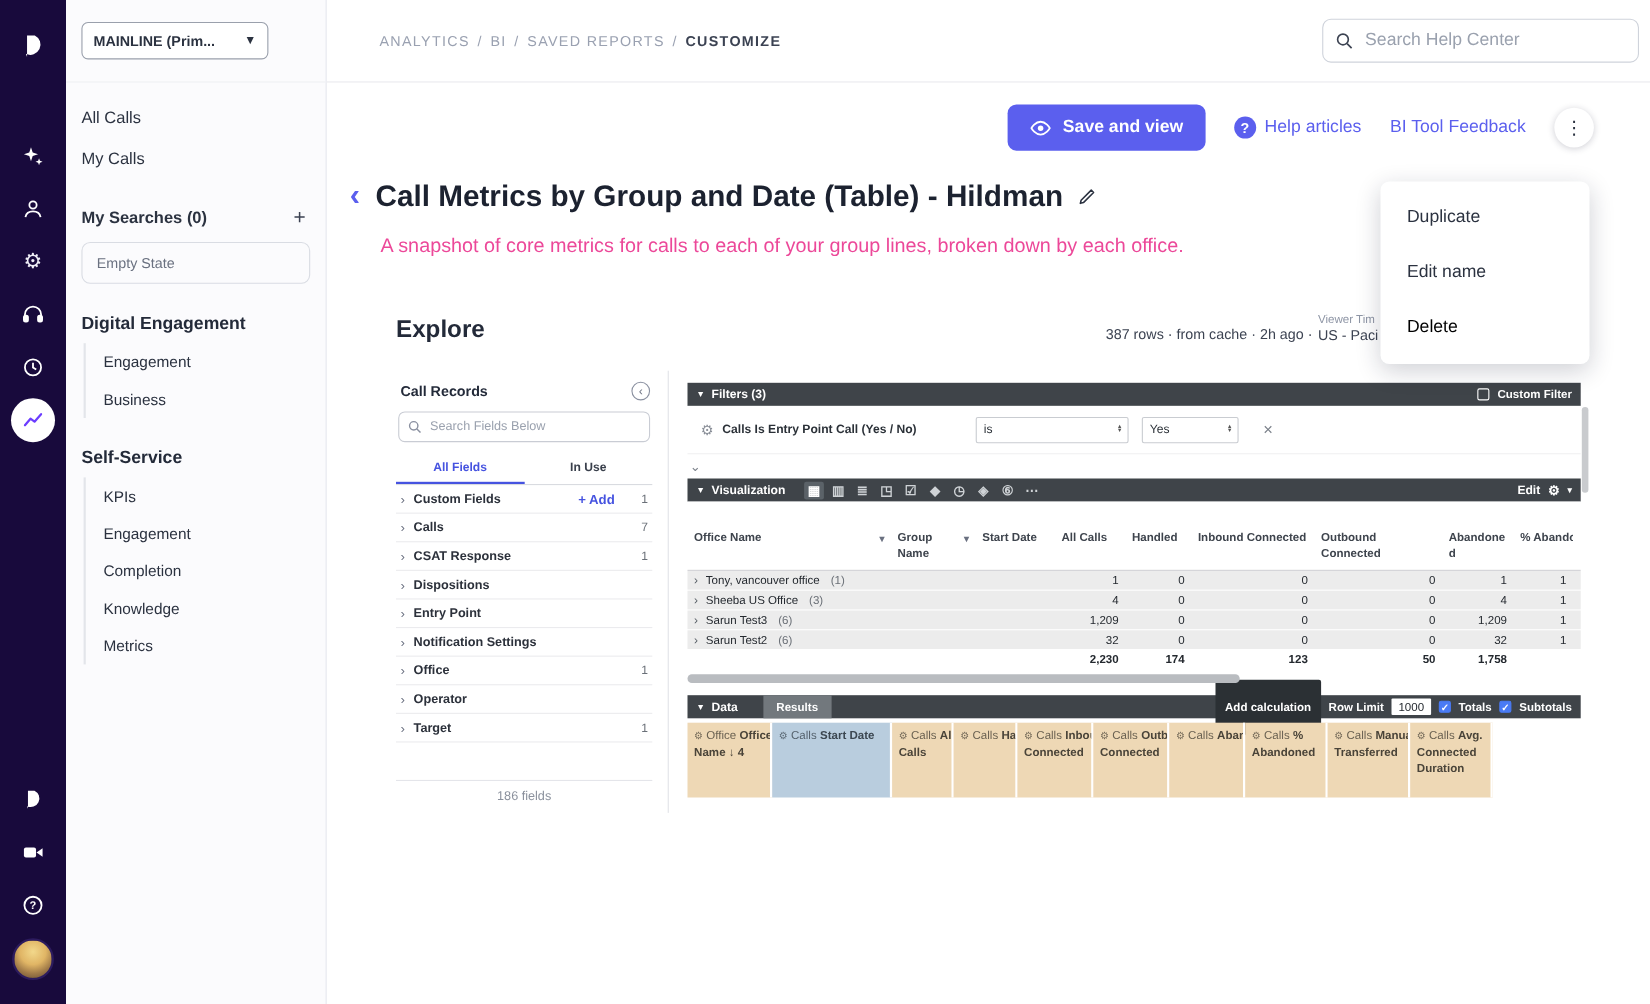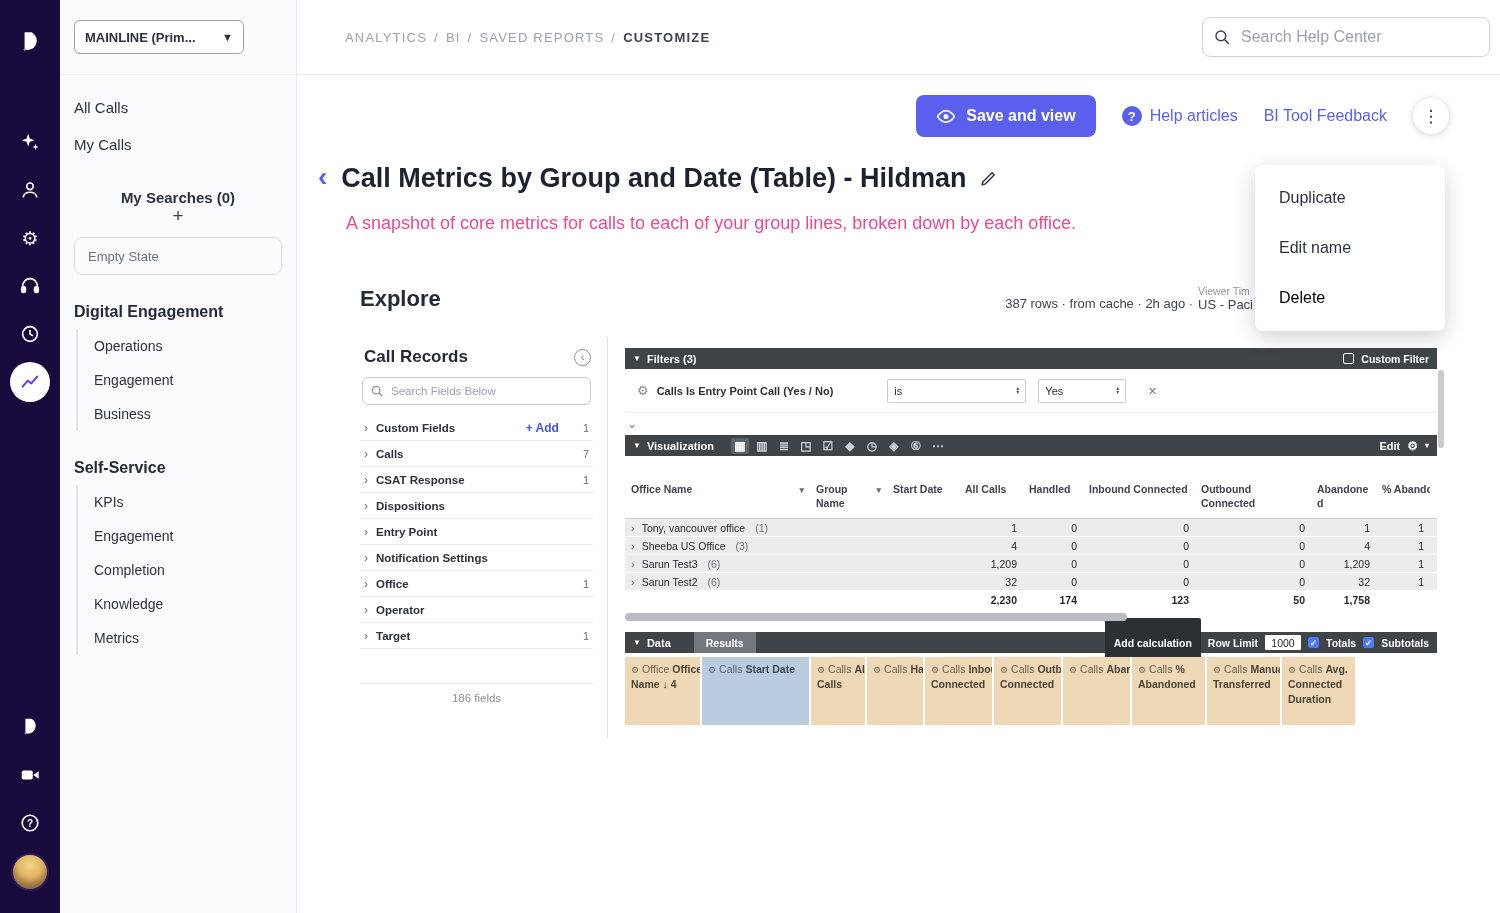--- a/index.html
+++ b/index.html
@@ -23,21 +23,21 @@
   
   .sidebar { position:absolute; left:60px; top:0; width:237px; height:913px; background:#fbfbfd;
              border-right:1px solid #e7e8ee; z-index:30; }
   .team-wrap { height:75px; display:flex; align-items:center; padding:6px 14px; border-bottom:1px solid #eef0f3; }
   .team-select { width:170px; height:34px; border:1px solid #9aa0ac; border-radius:6px; background:#fff;
                  display:flex; align-items:center; justify-content:space-between; padding:0 10px;
                  font-size:13px; font-weight:700; color:#2b3240; cursor:pointer; }
   .team-select .car { font-size:11px; color:#2b3240; }
   .side-body { padding:14px 14px 0 14px; }
   .side-item { font-size:15px; color:#2b3240; padding:10px 0; cursor:pointer; }
-  .side-head-row { display:flex; align-items:center; justify-content:space-between; margin-top:26px;flex-direction:column; }
+  .side-head-row { display:flex; align-items:center; justify-content:space-between; margin-top:26px; }
   .side-head { font-size:15px; font-weight:700; color:#2b3240; }
   .plus-btn { font-size:19px; color:#3c4252; cursor:pointer; line-height:1; padding:0 4px; }
   .empty-box { margin:12px 0 6px; border:1px solid #d9dce3; border-radius:8px; height:38px;
                display:flex; align-items:center; padding:0 13px; font-size:13px; color:#6a7180; }
   .section-title { font-size:16px; font-weight:700; color:#232a39; margin:28px 0 8px; }
   .sub-list { border-left:2px solid #e3e5ea; margin-left:2px; }
   .sub-item { font-size:14px; color:#2b3240; padding:9px 0 9px 16px; cursor:pointer; }
 
   
   .main { position:absolute; left:297px; top:0; width:1203px; height:913px; background:#fff; }
@@ -90,21 +90,21 @@
   .viewer-label { font-size:10.5px; color:#8e95a5; }
   .viewer-value { font-size:13px; color:#3c4352; white-space:nowrap; }
 
   
   .explore-panel { position:absolute; top:262px; left:55px; width:1093px; height:402px; }
 
   
   .picker { position:absolute; left:0; top:0; width:256px; height:402px; border-right:1px solid #e2e3e8;
             padding:8px 14px 0 8px; }
   .picker-title-row { display:flex; align-items:center; justify-content:space-between; padding:2px 2px 10px 4px; }
-  .picker-title { font-size:17px; font-weight:700; color:#232a39; }
+  .picker-title { font-size:13px; font-weight:700; color:#232a39; }
   .collapse-ic { width:17px; height:17px; border:1.4px solid #8a90a0; border-radius:50%; color:#6a7080;
                  font-size:11px; display:flex; align-items:center; justify-content:center; cursor:pointer; }
   .picker-search { position:relative; margin:0 2px 10px 2px; }
   .picker-search input { width:100%; height:28px; border:1px solid #c9ccd4; border-radius:6px;
                          padding:0 8px 0 28px; font-size:11.5px; color:#3c4352; outline:none;
                          font-family:"Liberation Sans", sans-serif; }
   .picker-search input::placeholder { color:#9aa1ae; }
   .picker-search svg { position:absolute; left:8px; top:7px; }
   .picker-tabs { display:flex; border-bottom:1px solid #d9dbe0; }
   .ptab { flex:1; text-align:center; font-size:11px; font-weight:700; color:#3a404c;
@@ -272,21 +272,20 @@
     <div class="side-item">My Calls</div>
 
     <div class="side-head-row">
       <span class="side-head">My Searches (0)</span>
       <span class="plus-btn">+</span>
     </div>
     <div class="empty-box">Empty State</div>
 
     <div class="section-title">Digital Engagement</div>
     <div class="sub-list">
-      <div class="sub-item">Operations</div>
       <div class="sub-item">Engagement</div>
       <div class="sub-item">Business</div>
     </div>
 
     <div class="section-title">Self-Service</div>
     <div class="sub-list">
       <div class="sub-item">KPIs</div>
       <div class="sub-item">Engagement</div>
       <div class="sub-item">Completion</div>
       <div class="sub-item">Knowledge</div>
@@ -369,20 +368,24 @@
         <div class="picker-title-row">
           <span class="picker-title">Call Records</span>
           <span class="collapse-ic">‹</span>
         </div>
         <div class="picker-search">
           <svg width="14" height="14" viewBox="0 0 24 24" fill="none" stroke="#8a90a0" stroke-width="2.2">
               <circle cx="10.5" cy="10.5" r="6.5"></circle>
               <path d="M15.5 15.5L21 21"></path>
             </svg>
           <input type="text" placeholder="Search Fields Below" style="">
+        </div>
+        <div class="picker-tabs">
+          <div class="ptab active">All Fields</div>
+          <div class="ptab">In Use</div>
         </div>
         <div class="field-row">
           <span class="chev">›</span>
           <span class="flabel">Custom Fields</span>
           <span class="addl">+ Add</span>
           <span class="fcount">1</span>
         </div>
         <div class="field-row">
           <span class="chev">›</span>
           <span class="flabel">Calls</span>

